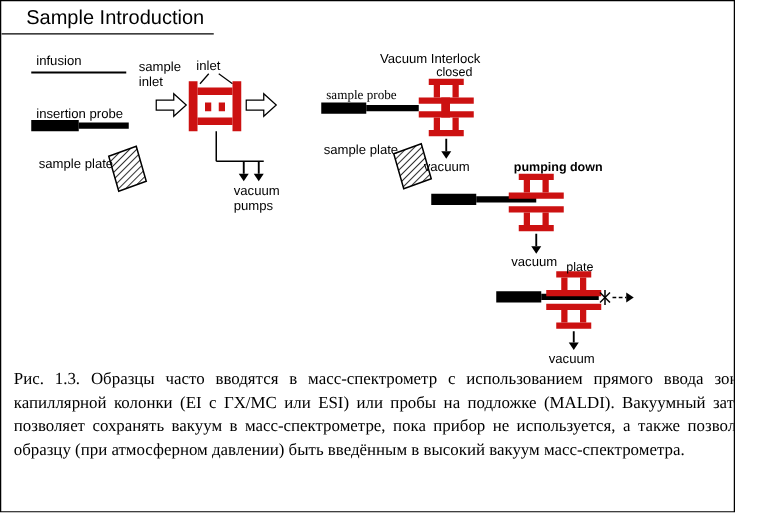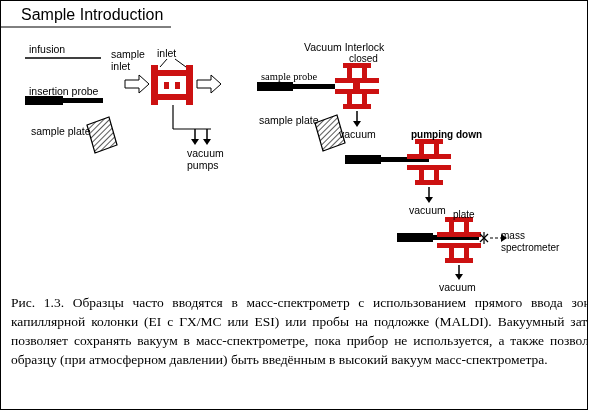--- a/index.html
+++ b/index.html
@@ -164,19 +164,17 @@
   <div class="lbl" style="left:303px; top:40px;">Vacuum Interlock</div>
   <div class="lbl" style="left:260px; top:70px;font-family:Liberation Serif, serif;">sample probe</div>
   <div class="lbl sm" style="left:348px; top:52px;">closed</div>
   <div class="lbl" style="left:258px; top:113px;">sample plate</div>
   <div class="lbl" style="left:338px; top:127px;">vacuum</div>
 
   <div class="lbl sm" style="left:410px; top:128px;font-weight:bold;">pumping down</div>
   <div class="lbl" style="left:408px; top:203px;">vacuum</div>
 
   <div class="lbl sm" style="left:452px; top:208px;">plate</div>
-  <div class="lbl sm" style="left:500px; top:229px;">mass
-spectrometer</div>
   <div class="lbl" style="left:438px; top:280px;">vacuum</div>
 
   <div class="caption">Рис. 1.3. Образцы часто вводятся в масс-спектрометр с использованием прямого ввода зонда, капиллярной колонки (EI с ГХ/МС или ESI) или пробы на подложке (MALDI). Вакуумный затвор позволяет сохранять вакуум в масс-спектрометре, пока прибор не используется, а также позволяет образцу (при атмосферном давлении) быть введённым в высокий вакуум масс-спектрометра.</div>
 
 </div>
 
 </body></html>

